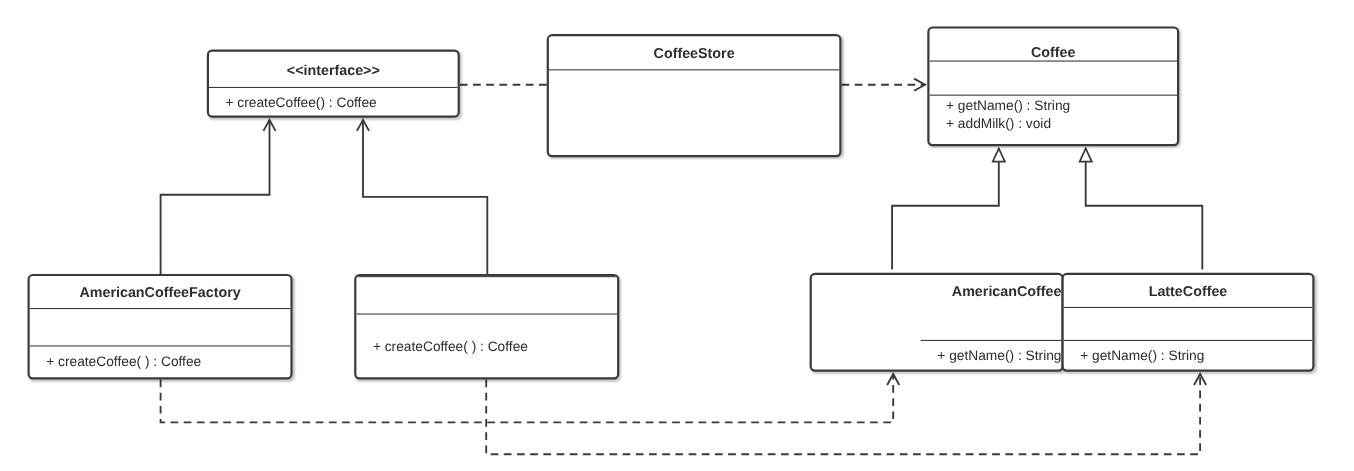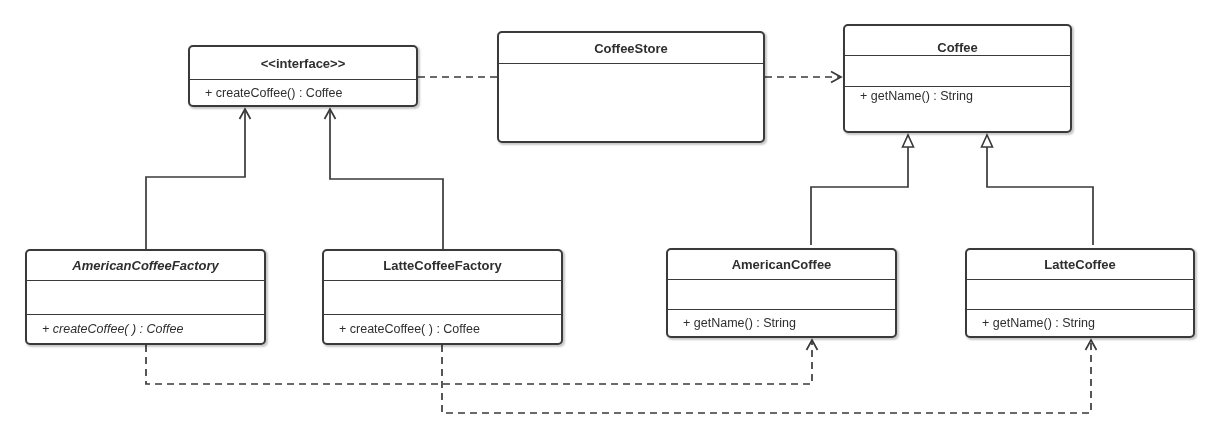--- a/index.html
+++ b/index.html
@@ -44,23 +44,23 @@
   
   #box-coffeefactory        { left:170px; top:45px;  width:230px; height:62px;margin-left:18px; }
   #box-coffeefactory .uml-title   { height:32px; }
   #box-coffeestore          { left:497px; top:31px;  width:268px; height:112px; }
   #box-coffeestore .uml-title     { height:30px; }
   #box-coffeestore .uml-attrs     { height:32px; }
   #box-coffee               { left:843px; top:24px;  width:229px; height:109px; }
   #box-coffee .uml-title          { height:29px;justify-content:flex-end; }
   #box-coffee .uml-attrs          { height:31px; }
   #box-coffee .uml-methods        { justify-content:flex-start; padding-top:1px; }
-  #box-americancoffeefactory{ left:25px;  top:249px; width:241px; height:96px;font-style:italic; }
+  #box-americancoffeefactory{ left:25px;  top:249px; width:241px; height:96px; }
   #box-latteCoffeefactory   { left:322px; top:249px; width:241px; height:96px; }
-  #box-americancoffee       { left:666px; top:248px; width:231px; height:90px; }
+  #box-americancoffee       { left:736px; top:248px; width:231px; height:90px;align-items:flex-end; }
   #box-lattecoffee          { left:965px; top:248px; width:230px; height:90px; }
   #box-americancoffeefactory .uml-title,
   #box-latteCoffeefactory .uml-title,
   #box-americancoffee .uml-title,
   #box-lattecoffee .uml-title { height:29px; }
   #box-americancoffeefactory .uml-attrs,
   #box-latteCoffeefactory .uml-attrs { height:34px; }
   #box-americancoffee .uml-attrs,
   #box-lattecoffee .uml-attrs { height:30px; }
 </style>
@@ -104,37 +104,35 @@
     <div class="uml-attrs"></div>
   </div>
 
   <div class="uml-class" id="box-coffee">
     <div class="uml-title">
       <div>Coffee</div>
     </div>
     <div class="uml-attrs"></div>
     <div class="uml-methods">
       <div>+ getName() : String</div>
+      <div>+ addMilk() : void</div>
     </div>
   </div>
 
   <div class="uml-class" id="box-americancoffeefactory">
     <div class="uml-title">
       <div>AmericanCoffeeFactory</div>
     </div>
     <div class="uml-attrs"></div>
     <div class="uml-methods">
       <div>+ createCoffee( ) : Coffee</div>
     </div>
   </div>
 
   <div class="uml-class" id="box-latteCoffeefactory">
-    <div class="uml-title">
-      <div>LatteCoffeeFactory</div>
-    </div>
     <div class="uml-attrs"></div>
     <div class="uml-methods">
       <div>+ createCoffee( ) : Coffee</div>
     </div>
   </div>
 
   <div class="uml-class" id="box-americancoffee">
     <div class="uml-title">
       <div>AmericanCoffee</div>
     </div>

